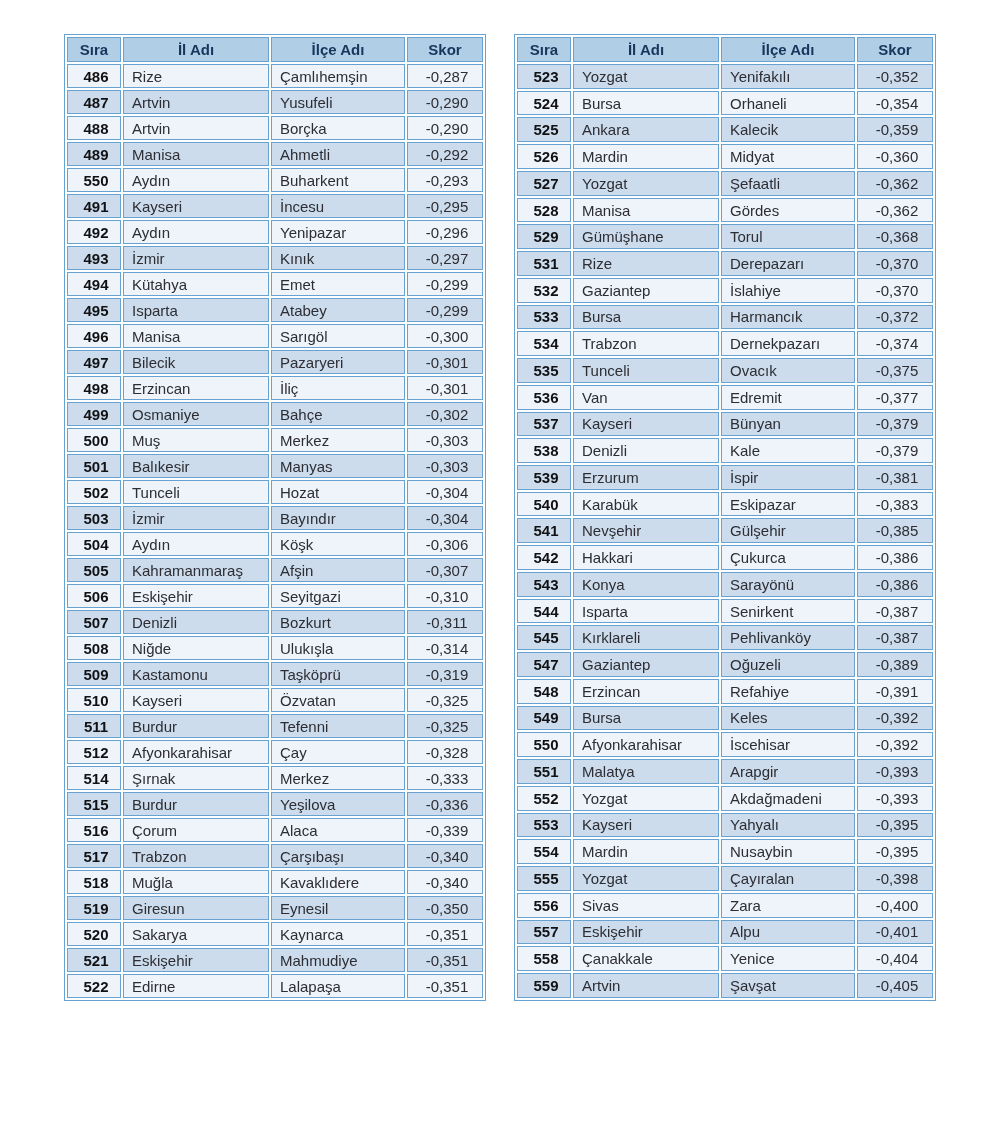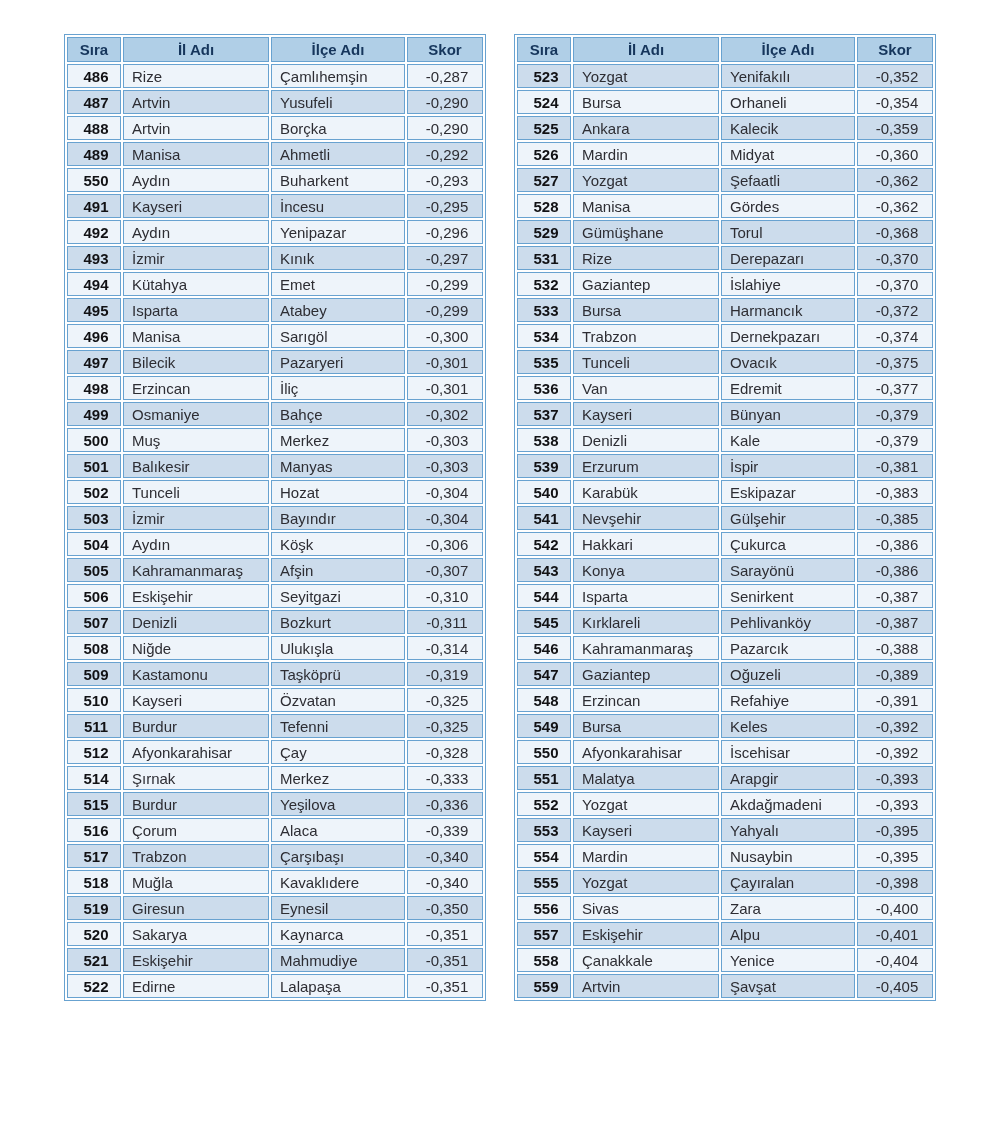--- a/index.html
+++ b/index.html
@@ -450,26 +450,20 @@
           <td data-name="province-cell">Isparta</td>
           <td data-name="district-cell">Senirkent</td>
           <td data-name="score-cell">-0,387</td>
         </tr>
         <tr class="shaded" data-name="table-row">
           <td data-name="rank-cell">545</td>
           <td data-name="province-cell">Kırklareli</td>
           <td data-name="district-cell">Pehlivanköy</td>
           <td data-name="score-cell">-0,387</td>
         </tr>
-        <tr class="light" data-name="table-row">
-          <td data-name="rank-cell">546</td>
-          <td data-name="province-cell">Kahramanmaraş</td>
-          <td data-name="district-cell">Pazarcık</td>
-          <td data-name="score-cell">-0,388</td>
-        </tr>
         <tr class="shaded" data-name="table-row">
           <td data-name="rank-cell">547</td>
           <td data-name="province-cell">Gaziantep</td>
           <td data-name="district-cell">Oğuzeli</td>
           <td data-name="score-cell">-0,389</td>
         </tr>
         <tr class="light" data-name="table-row">
           <td data-name="rank-cell">548</td>
           <td data-name="province-cell">Erzincan</td>
           <td data-name="district-cell">Refahiye</td>

